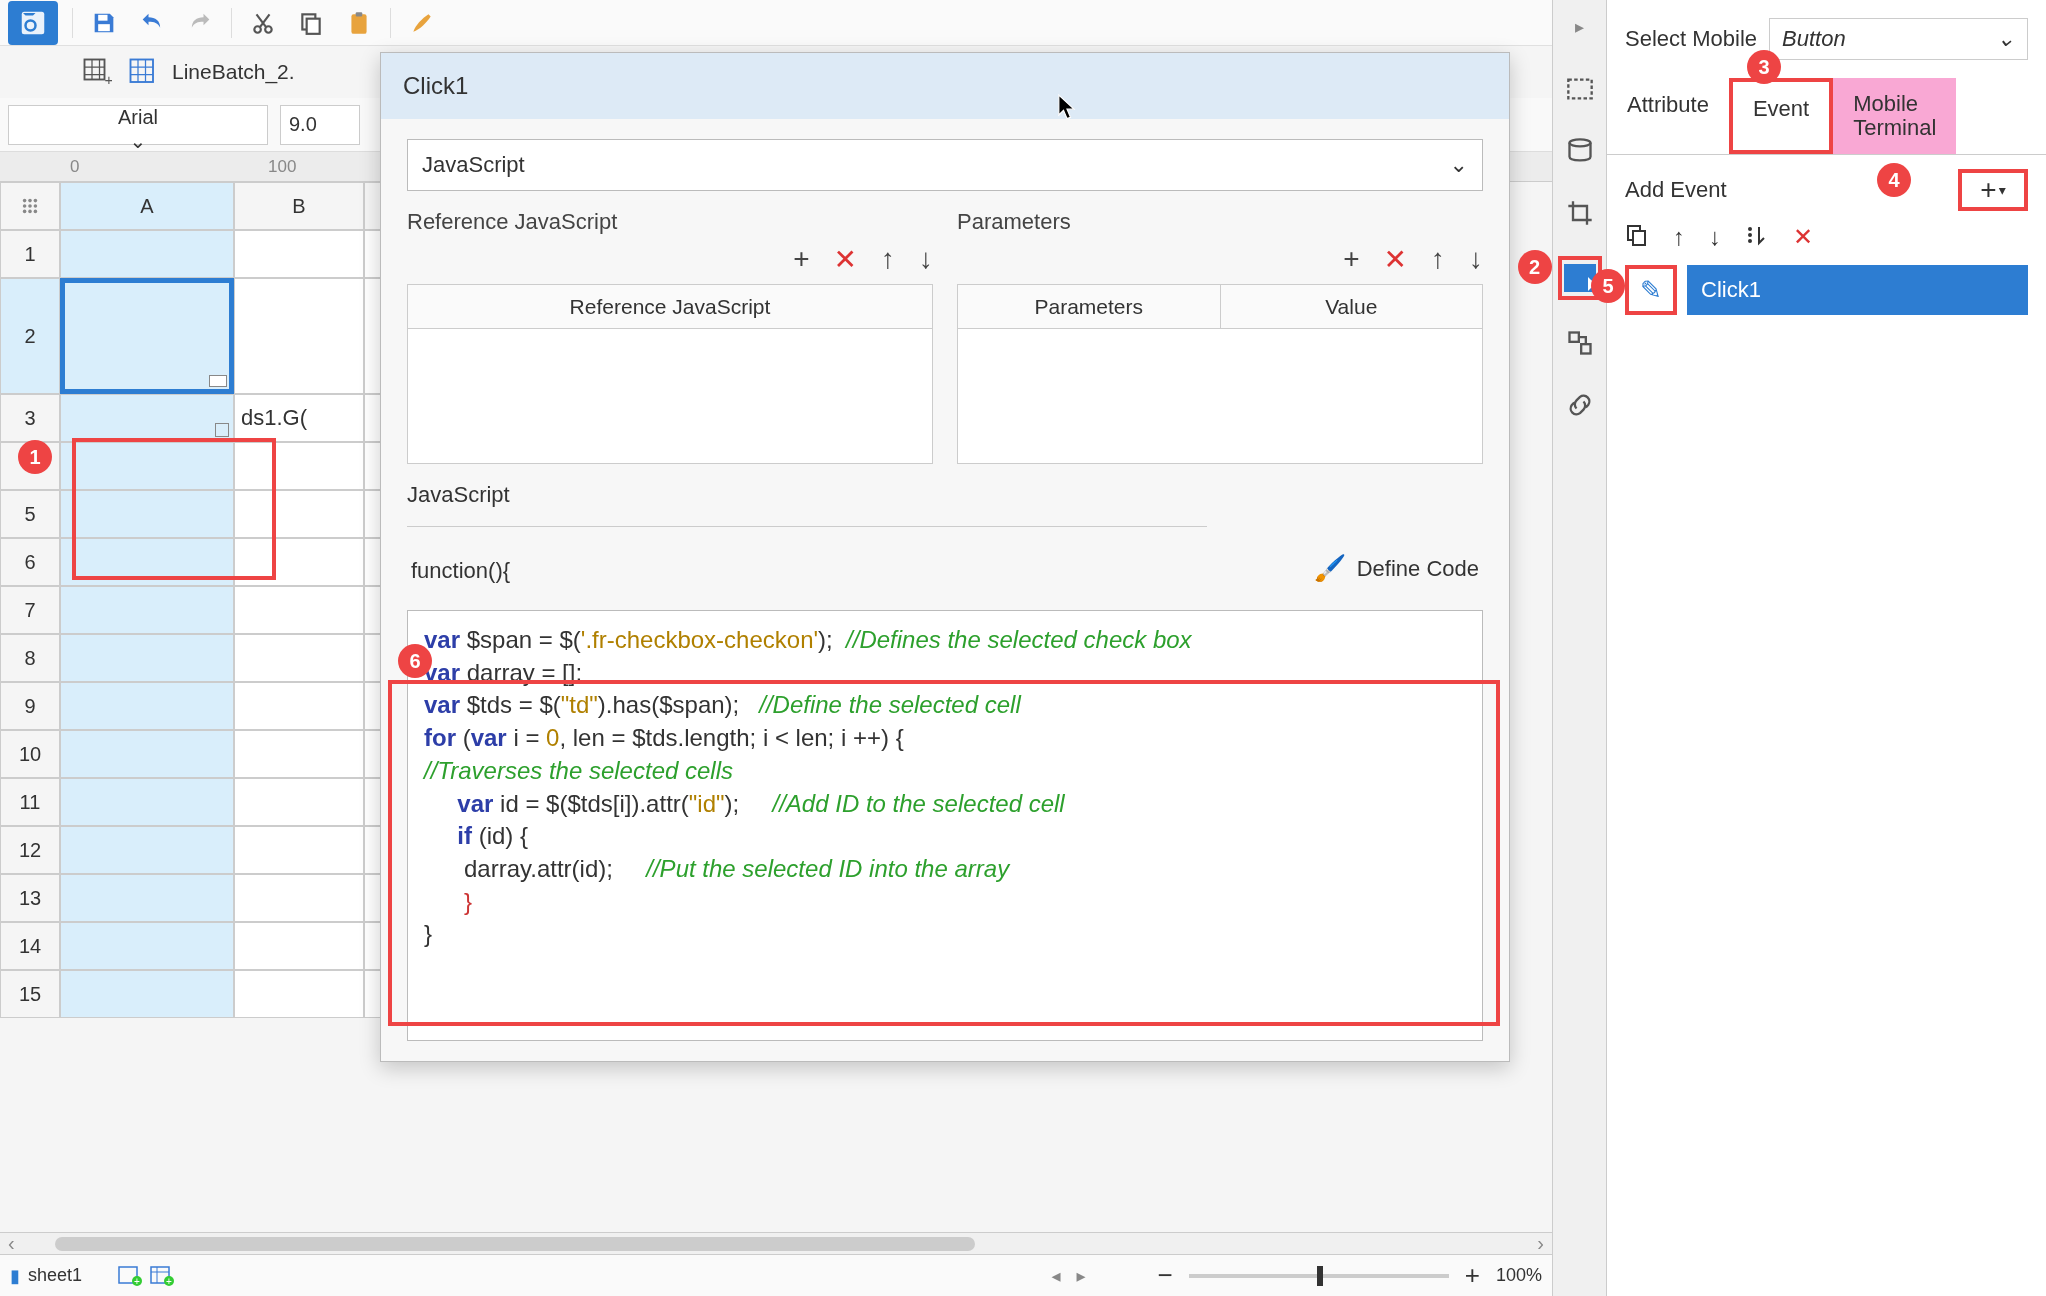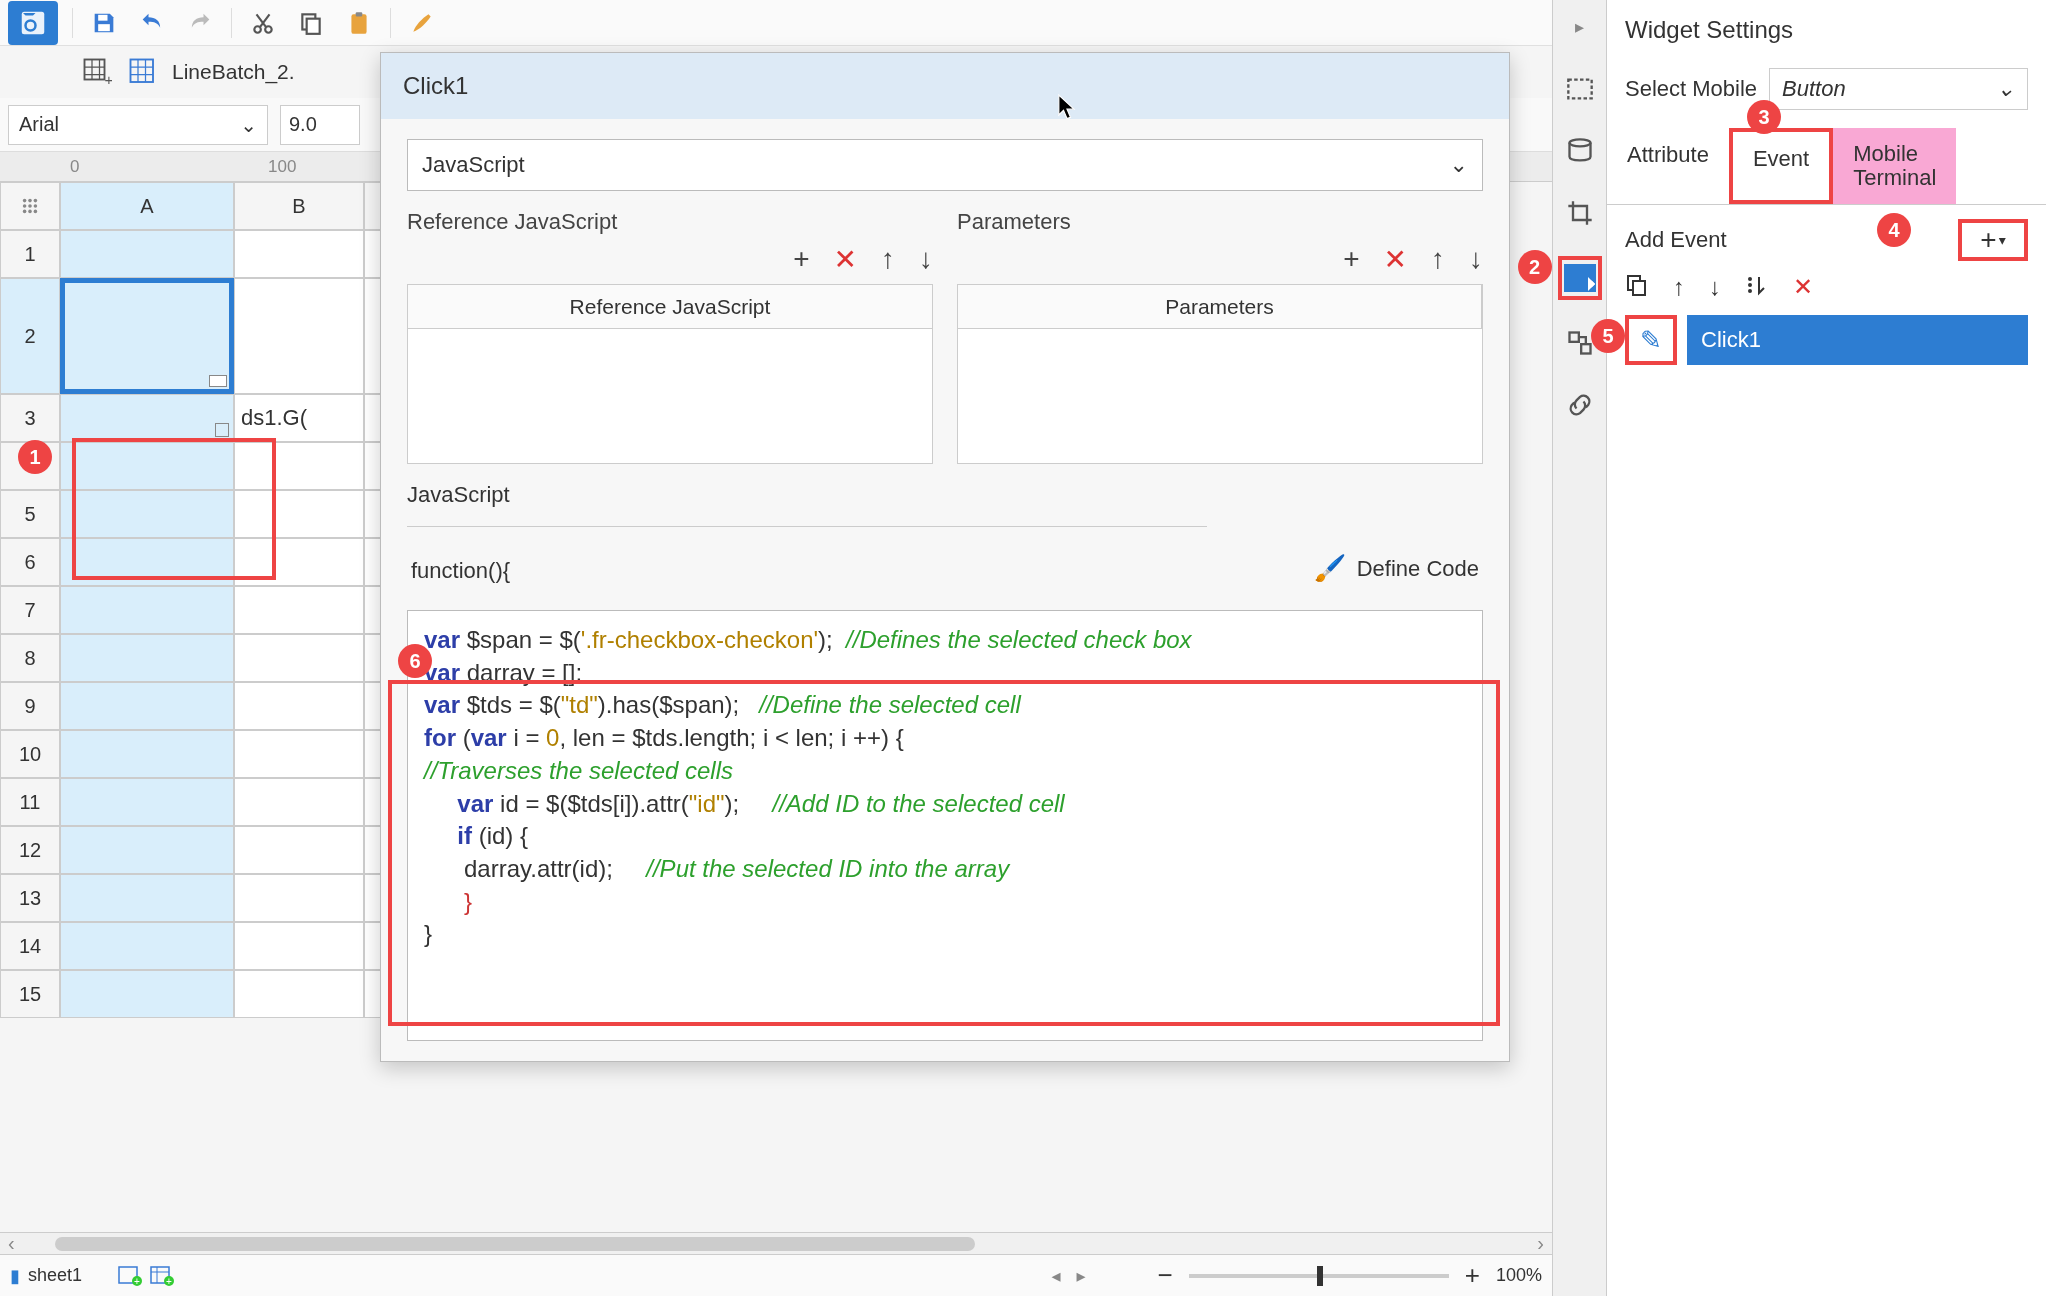--- a/index.html
+++ b/index.html
@@ -14,21 +14,21 @@
 .toolbar-top { height: 46px; display: flex; align-items: center; padding: 2px 8px; gap: 14px; background: #fafafa; border-bottom: 1px solid #e0e0e0; }
 .tool-icon { width: 34px; height: 34px; display: flex; align-items: center; justify-content: center; cursor: pointer; color: #555; }
 .app-logo { width: 50px; height: 44px; background: #2d7dd2; border-radius: 4px; display:flex;align-items:center;justify-content:center; color:#fff; }
 .tool-sep { width:1px; height:30px; background:#ddd; }
 
 
 .toolbar-tabs { height: 52px; display:flex; align-items:center; padding: 0 8px; gap: 12px; background: #f5f5f5; }
 
 
 .font-row { height: 54px; display:flex; align-items:center; gap:12px; padding:0 8px; background:#f9f9f9; border-bottom:1px solid #ddd; }
-.font-select { width: 260px; height: 40px; border:1px solid #ccc; background:#fff; display:flex; align-items:center; justify-content:space-between; padding:0 10px; }
+.font-select { width: 260px; height: 40px; border:1px solid #ccc; background:#fff; display:flex; align-items:center; justify-content:space-between; padding:0 10px;flex-direction:column; }
 .font-size { width:80px; height:40px; border:1px solid #ccc; background:#fff; padding:0 8px; display:flex;align-items:center;}
 
 
 .ruler { height: 30px; background: #ececec; border-bottom:1px solid #ccc; display:flex; align-items:center; color:#888; font-size:17px; position:relative;}
 .ruler-tick { position:absolute; }
 
 
 .sheet-area { flex:1; display:flex; overflow:hidden; }
 .row-head-col { display:flex; flex-direction:column; }
 .sel-all { width:60px; height:48px; border:1px solid #ccc; background:#f5f5f5; display:flex;align-items:center;justify-content:center;}
@@ -498,20 +498,21 @@
             <div class="sec-title">Parameters</div>
             <div class="sec-toolbar">
               <span>+</span>
               <span style="color:#d33;">✕</span>
               <span>↑</span>
               <span>↓</span>
             </div>
             <div class="sec-table">
               <div class="sec-th-row">
                 <div class="sec-th" style="border-right:1px solid #ccc;">Parameters</div>
+                <div class="sec-th">Value</div>
               </div>
             </div>
           </div>
         </div>
         <div class="js-label">JavaScript</div>
         <div style="height:1px;background:#ccc;width:800px;"></div>
         <div class="fn-row">
           <span class="fn-txt">function(){</span>
           <div class="fmt-code">
             <span class="fmt-icon">🖌️</span>
@@ -577,21 +578,20 @@
         </svg>
     </div>
     <div class="vicon">
       <svg width="28" height="28" viewBox="0 0 24 24">
           <path d="M9 15a5 5 0 0 1 0-7l3-3a5 5 0 0 1 7 7l-2 2M15 9a5 5 0 0 1 0 7l-3 3a5 5 0 0 1-7-7l2-2" fill="none" stroke="#555" stroke-width="2"></path>
         </svg>
     </div>
   </div>
 
   <div class="right-panel">
-    <div class="rp-title">Widget Settings</div>
     <div class="rp-row">
       <span>Select Mobile</span>
       <div class="rp-select">
         <span>Button</span>
         <span>⌄</span>
       </div>
     </div>
     <div class="tabs-row" style="position:relative;">
       <div class="tab-item">Attribute</div>
       <div class="tab-item tab-sel" style="position:relative;">

